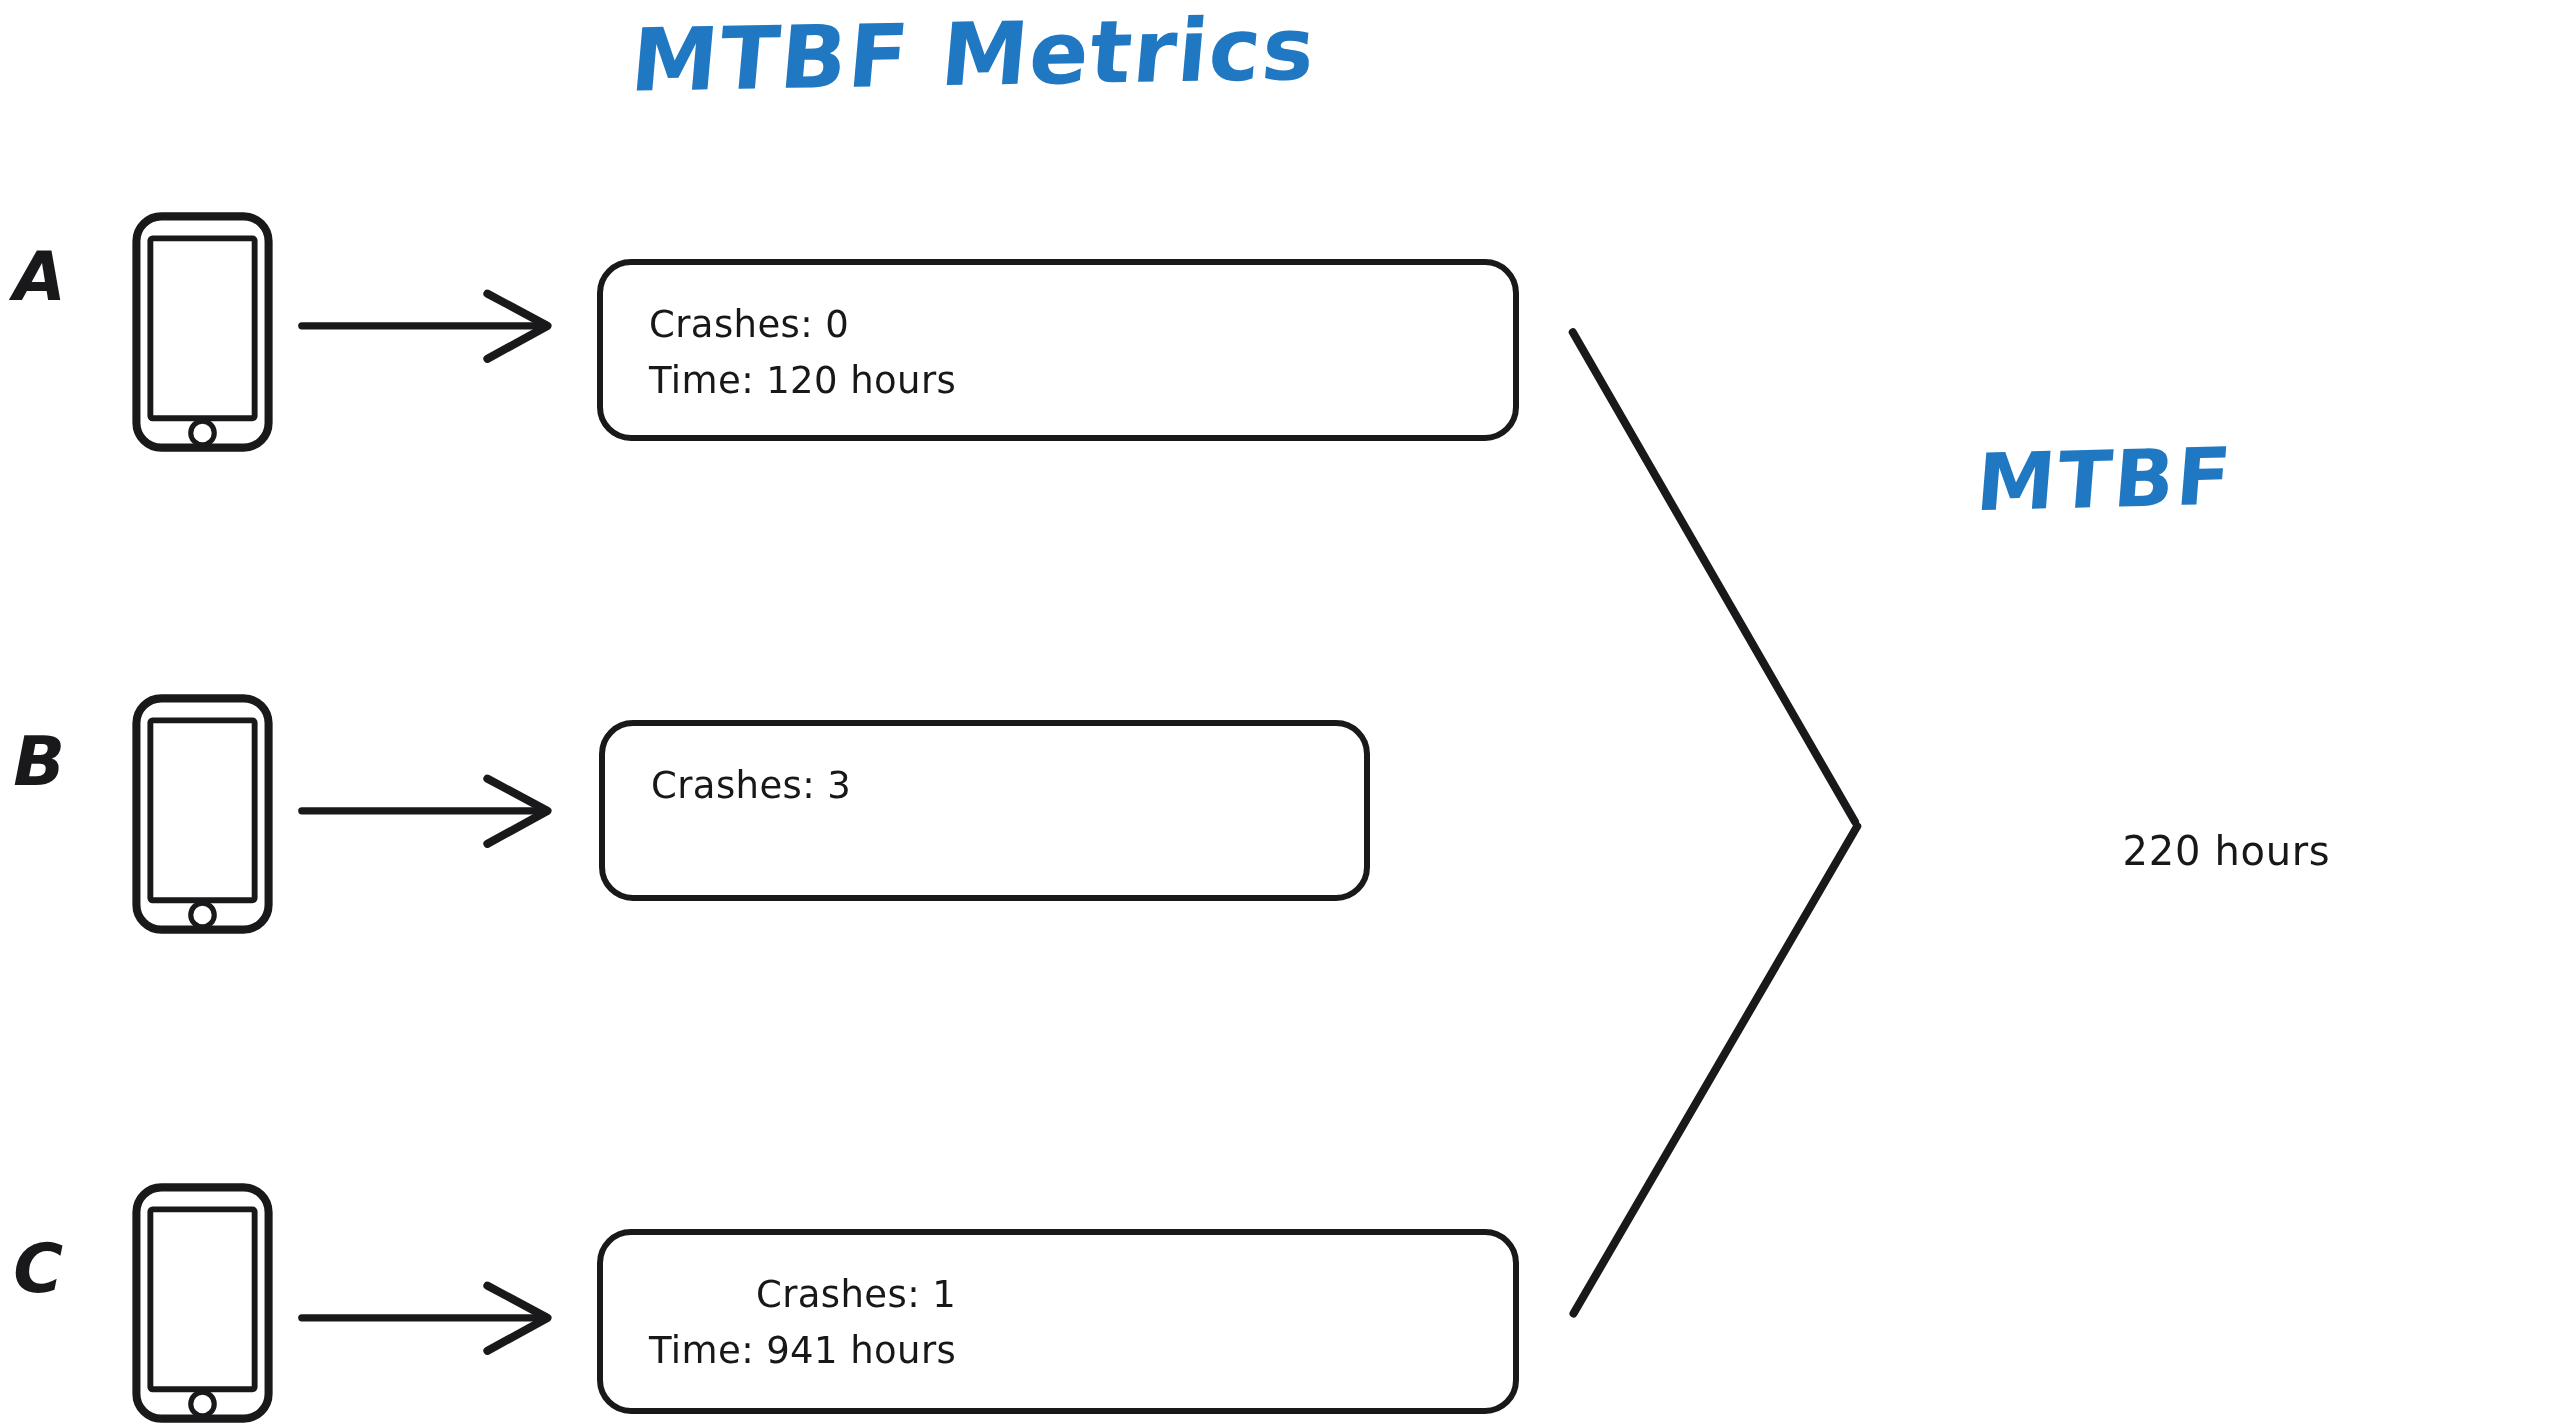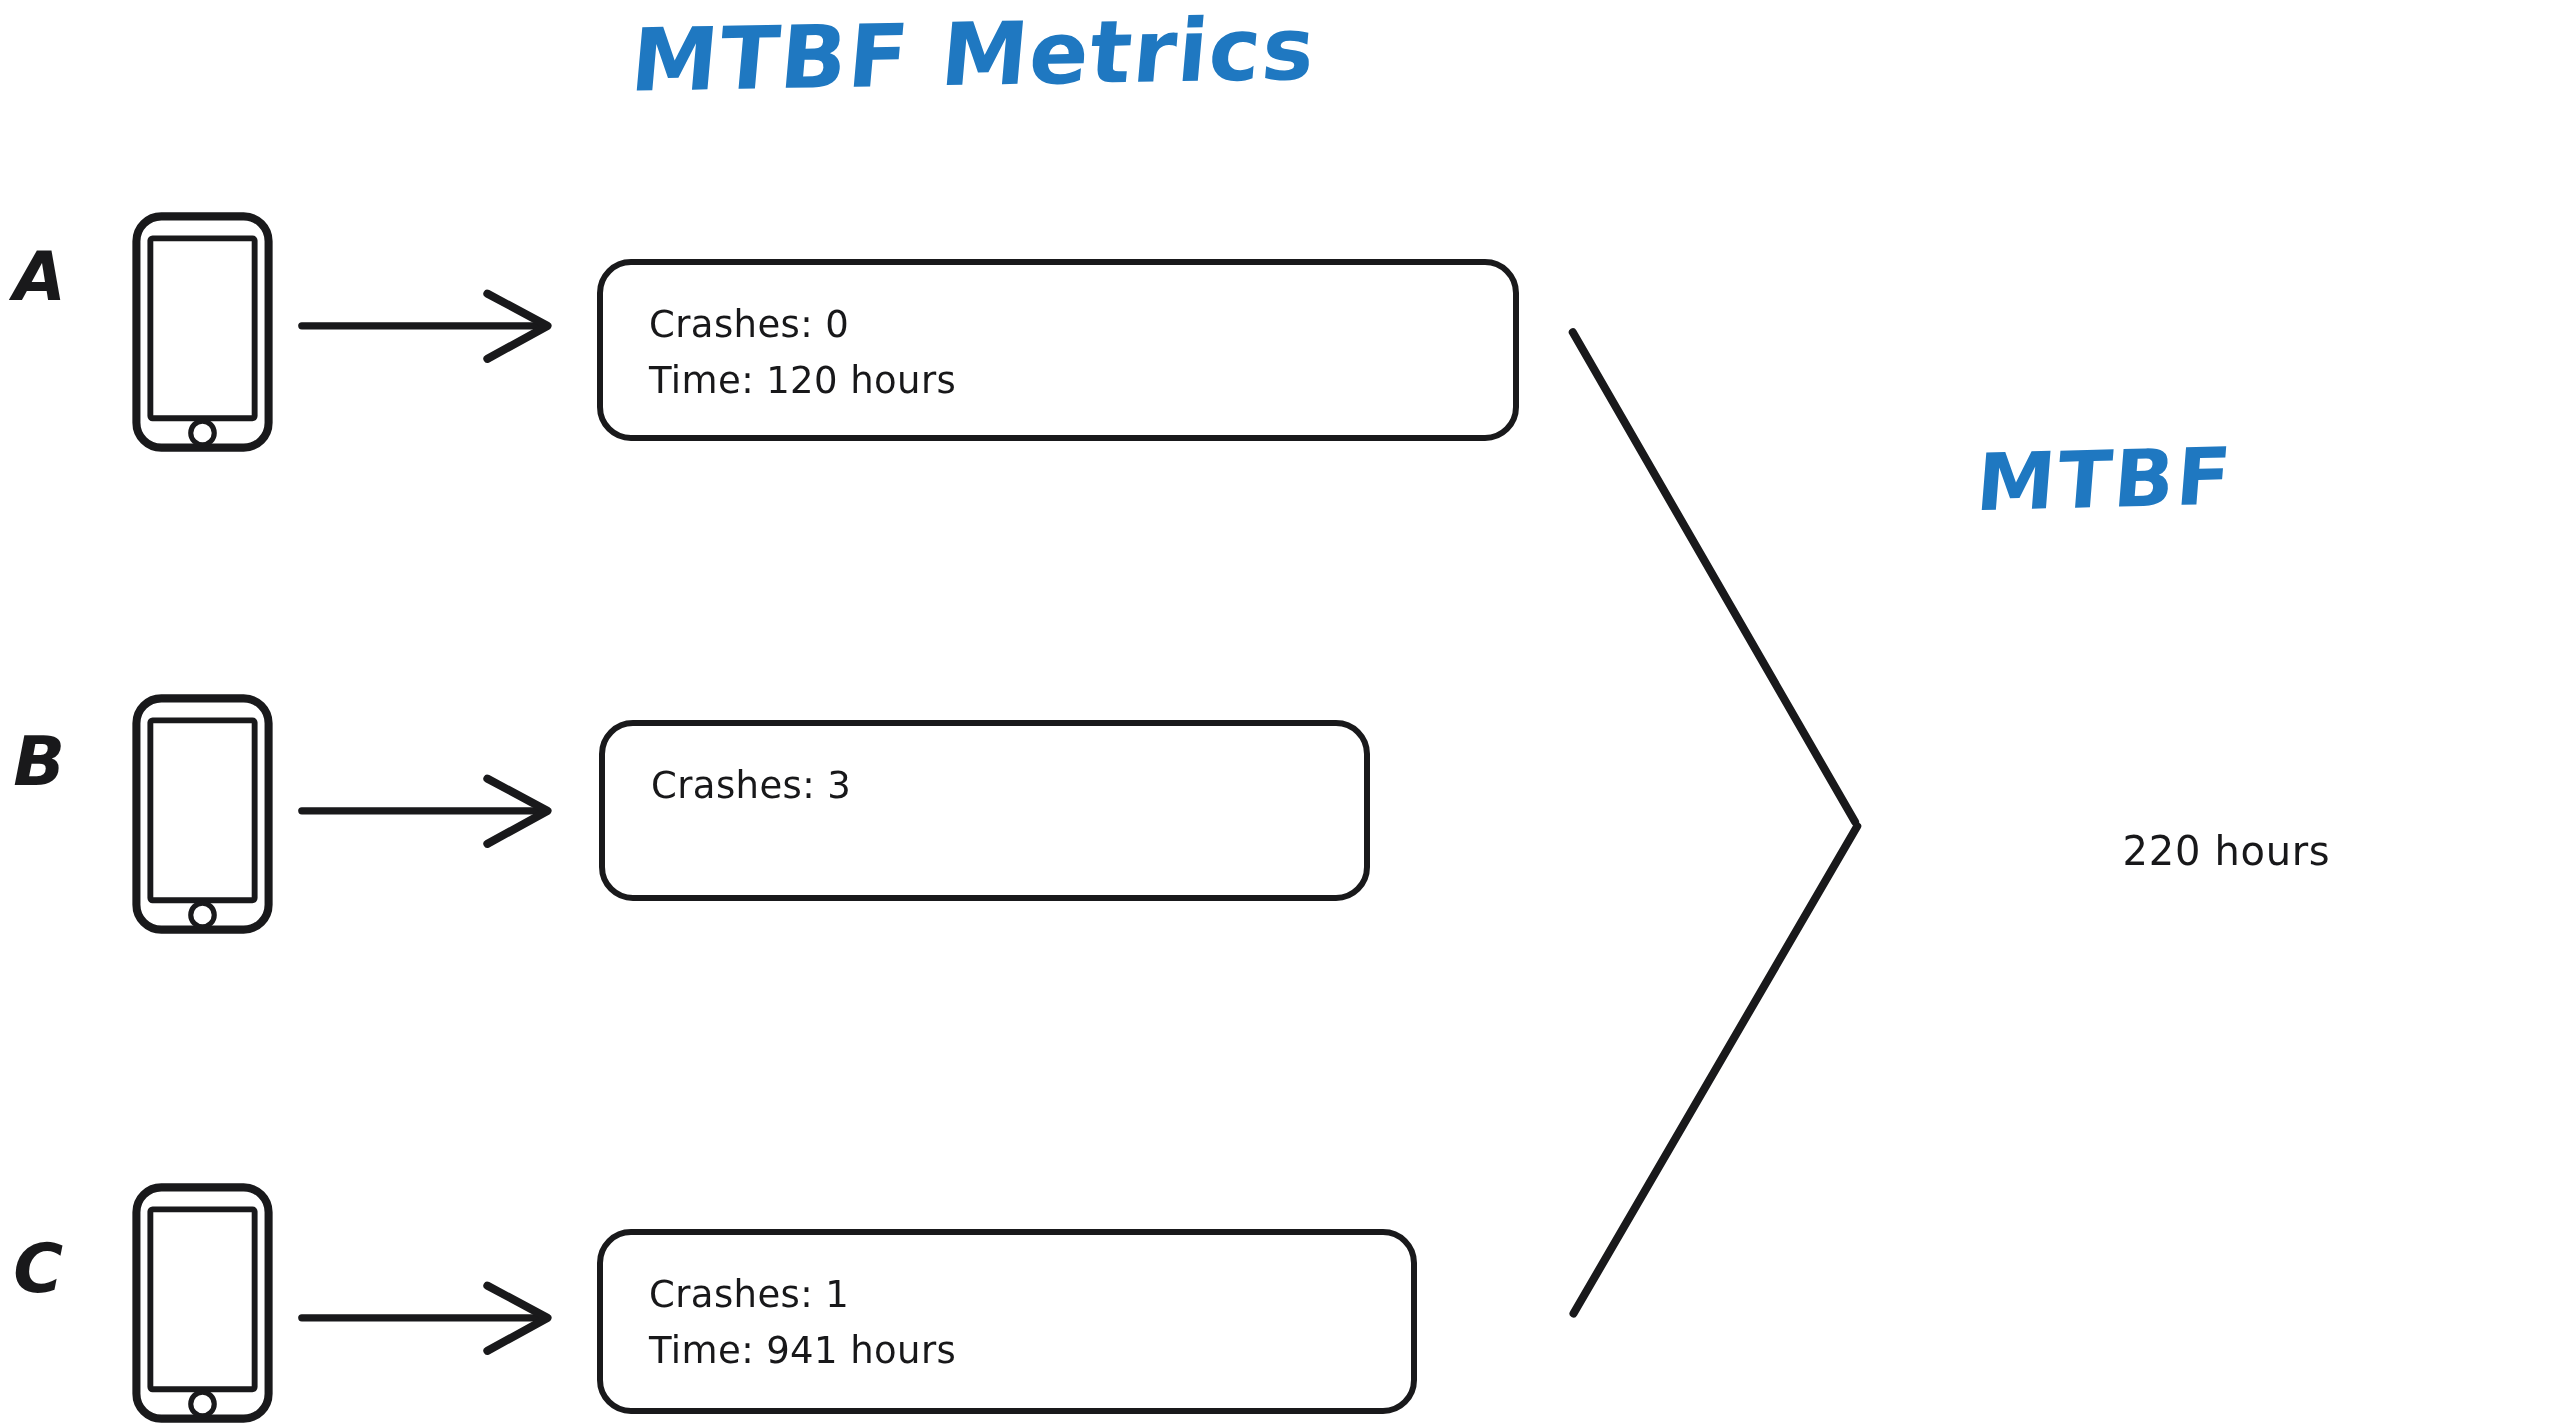--- a/index.html
+++ b/index.html
@@ -160,21 +160,21 @@
       <rect x="29" y="40" width="142" height="245" rx="3" ry="3" fill="none" stroke="#19191b" stroke-width="8"></rect>
       <circle cx="100" cy="305" r="16" fill="none" stroke="#19191b" stroke-width="7"></circle>
     </svg>
   </div>
   <div class="abs" style="left:298px; top:1279px;">
     <svg class="arrow-svg" width="257" height="77" viewBox="0 0 350 105">
       <path d="M5 53 L338 53" stroke="#19191b" stroke-width="10" fill="none" stroke-linecap="round"></path>
       <path d="M258 9 L340 53 L258 98" stroke="#19191b" stroke-width="11" fill="none" stroke-linecap="round" stroke-linejoin="round"></path>
     </svg>
   </div>
-  <div class="abs metric-box" style="left:597px; top:1229px; width:820px; height:185px;">
+  <div class="abs metric-box" style="left:597px; top:1229px; width:922px; height:185px;text-align:right;">
     <div class="metric-text">
       <span class="metric-line">Crashes: 1</span>
       <span class="metric-line">Time: 941 hours</span>
     </div>
   </div>
 
   <svg class="abs" id="chevron-svg" width="2576" height="1429" viewBox="0 0 3505 1944">
     <path d="M2140 452 L2524 1118" stroke="#19191b" stroke-width="11" fill="none" stroke-linecap="round"></path>
     <path d="M2527 1124 L2141 1787" stroke="#19191b" stroke-width="11" fill="none" stroke-linecap="round"></path>
   </svg>

